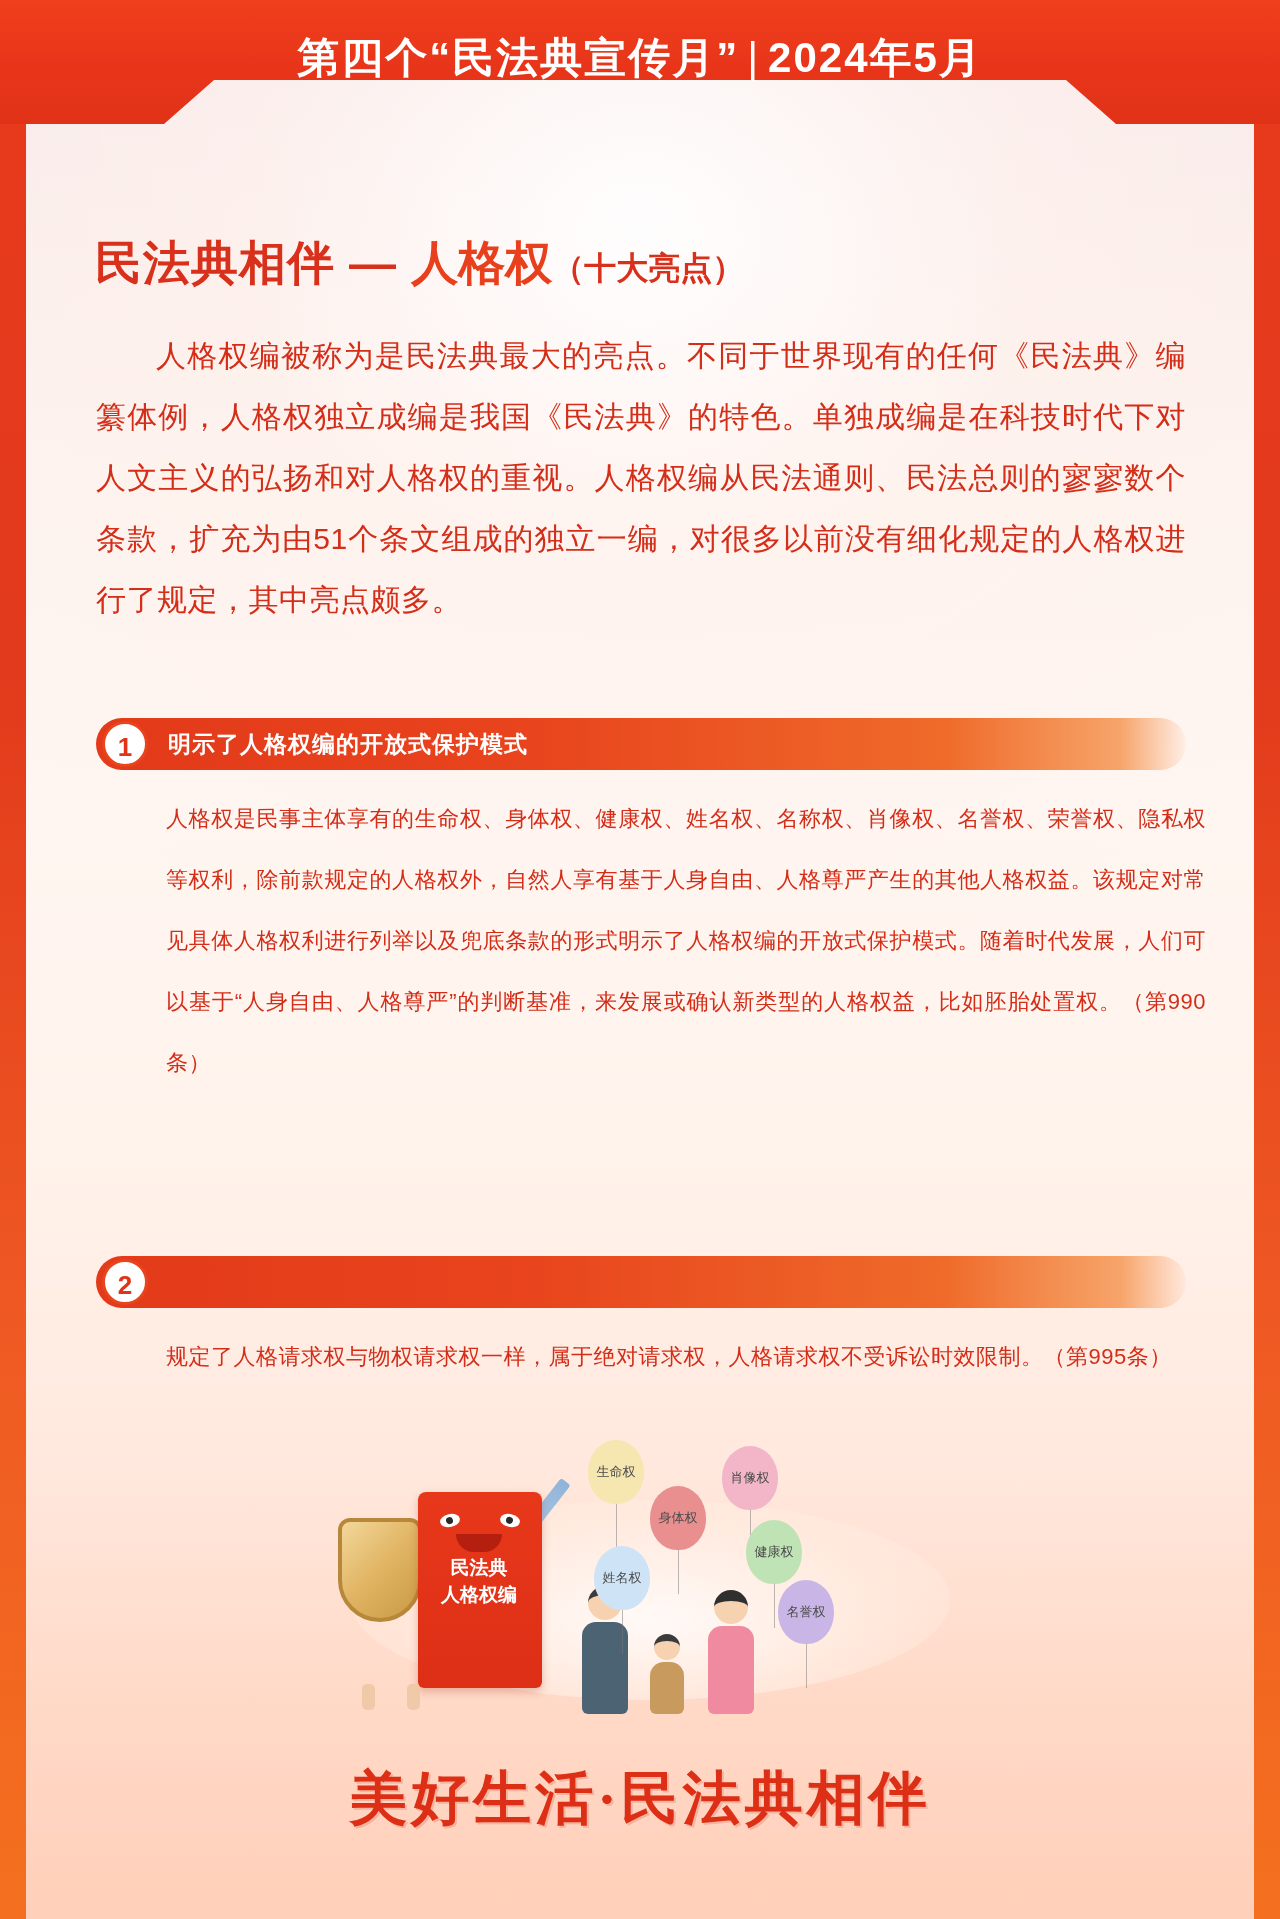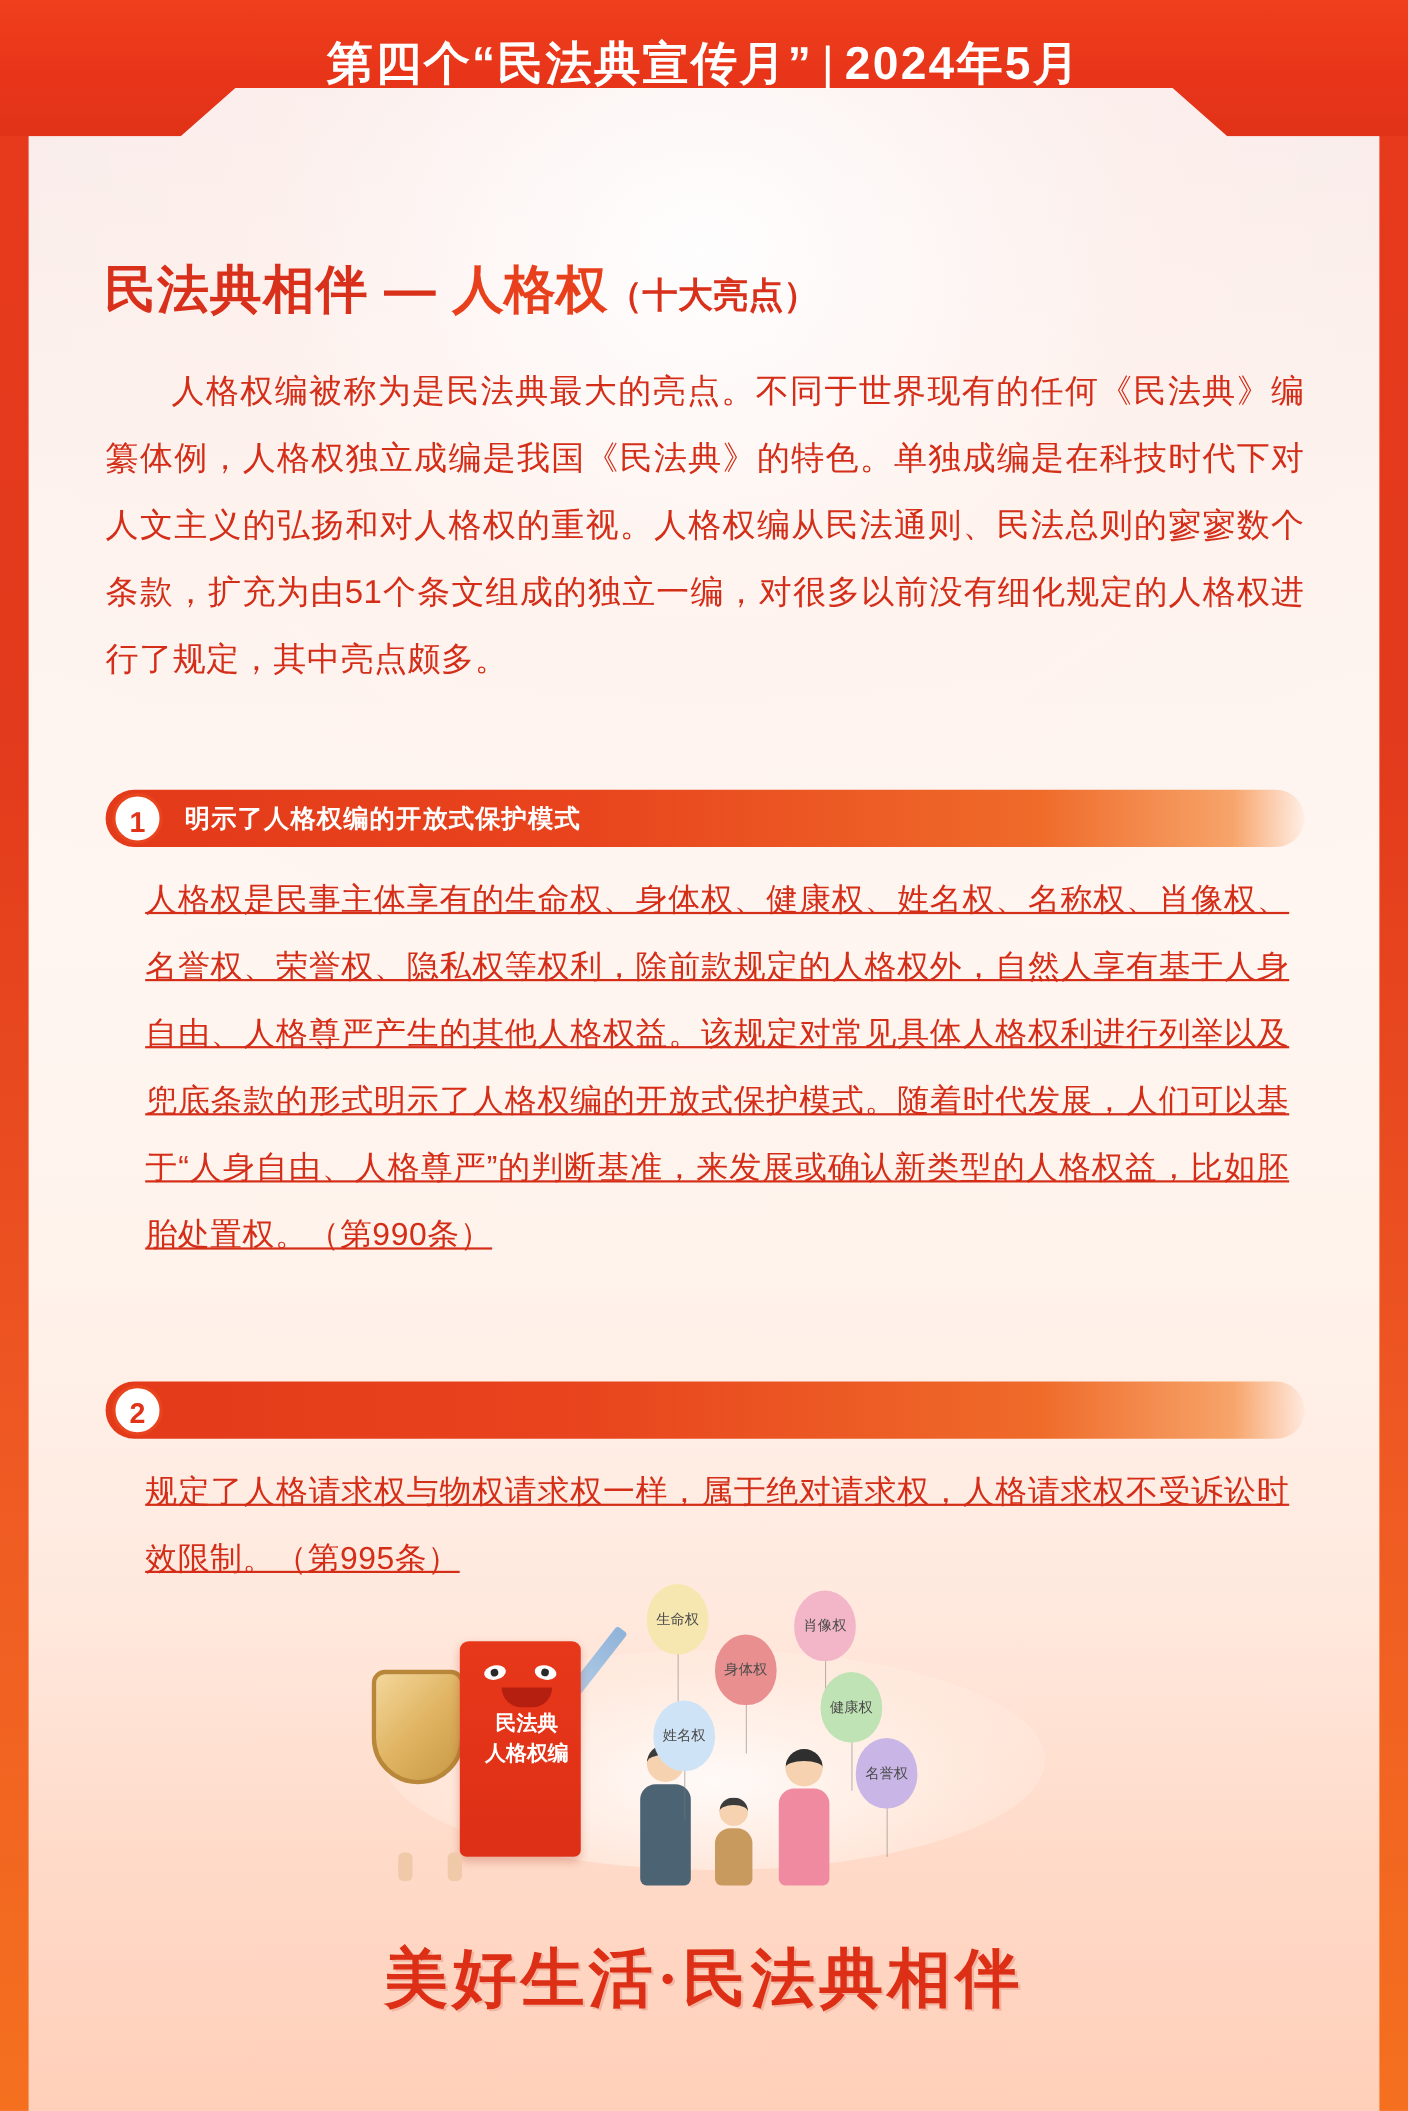--- a/index.html
+++ b/index.html
@@ -152,27 +152,26 @@
     line-height: 52px;
     color: #ffffff;
     font-size: 23px;
     font-weight: bold;
     letter-spacing: 1px;
     white-space: nowrap;
   }
   .sec-body {
     margin-top: 18px;
     width: 1040px;
-    margin-left: 36px;
-    font-size: 29px;
+    margin-left: 70px;
+    font-size: 22px;
     line-height: 61px;
     color: #d42d18;
     text-align: justify;
     letter-spacing: 0.5px;
-    text-decoration: underline;
   }
 
   #section-1 { top: 718px; }
   #section-2 { top: 1256px; }
 
   
   .illo {
     position: absolute;
     left: 330px;
     top: 1440px;
@@ -185,21 +184,21 @@
     top: 60px;
     width: 600px;
     height: 200px;
     background: radial-gradient(ellipse at 50% 60%, rgba(255,255,255,0.85) 0%, rgba(255,245,235,0.35) 60%, rgba(255,235,220,0) 100%);
     border-radius: 50%;
   }
   .book {
     position: absolute;
     left: 88px;
     top: 52px;
-    width: 110px;
+    width: 124px;
     height: 196px;
     background: linear-gradient(180deg, #e8381b 0%, #dd2f16 100%);
     border-radius: 8px 8px 6px 6px;
     box-shadow: 0 4px 8px rgba(160,40,20,0.25);
   }
   .book-label {
     position: absolute;
     left: 0;
     top: 62px;
     width: 122px;

